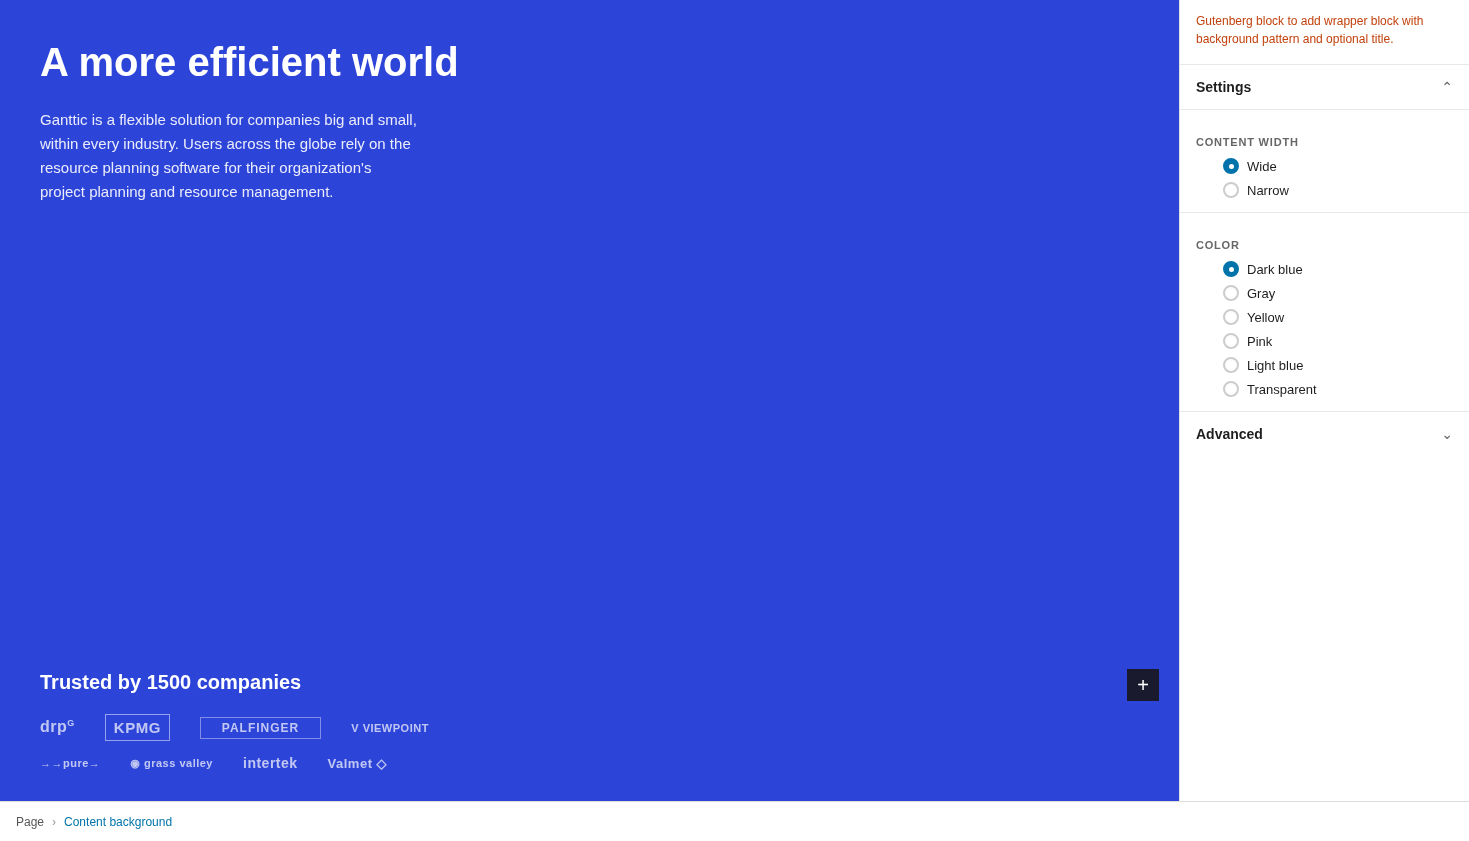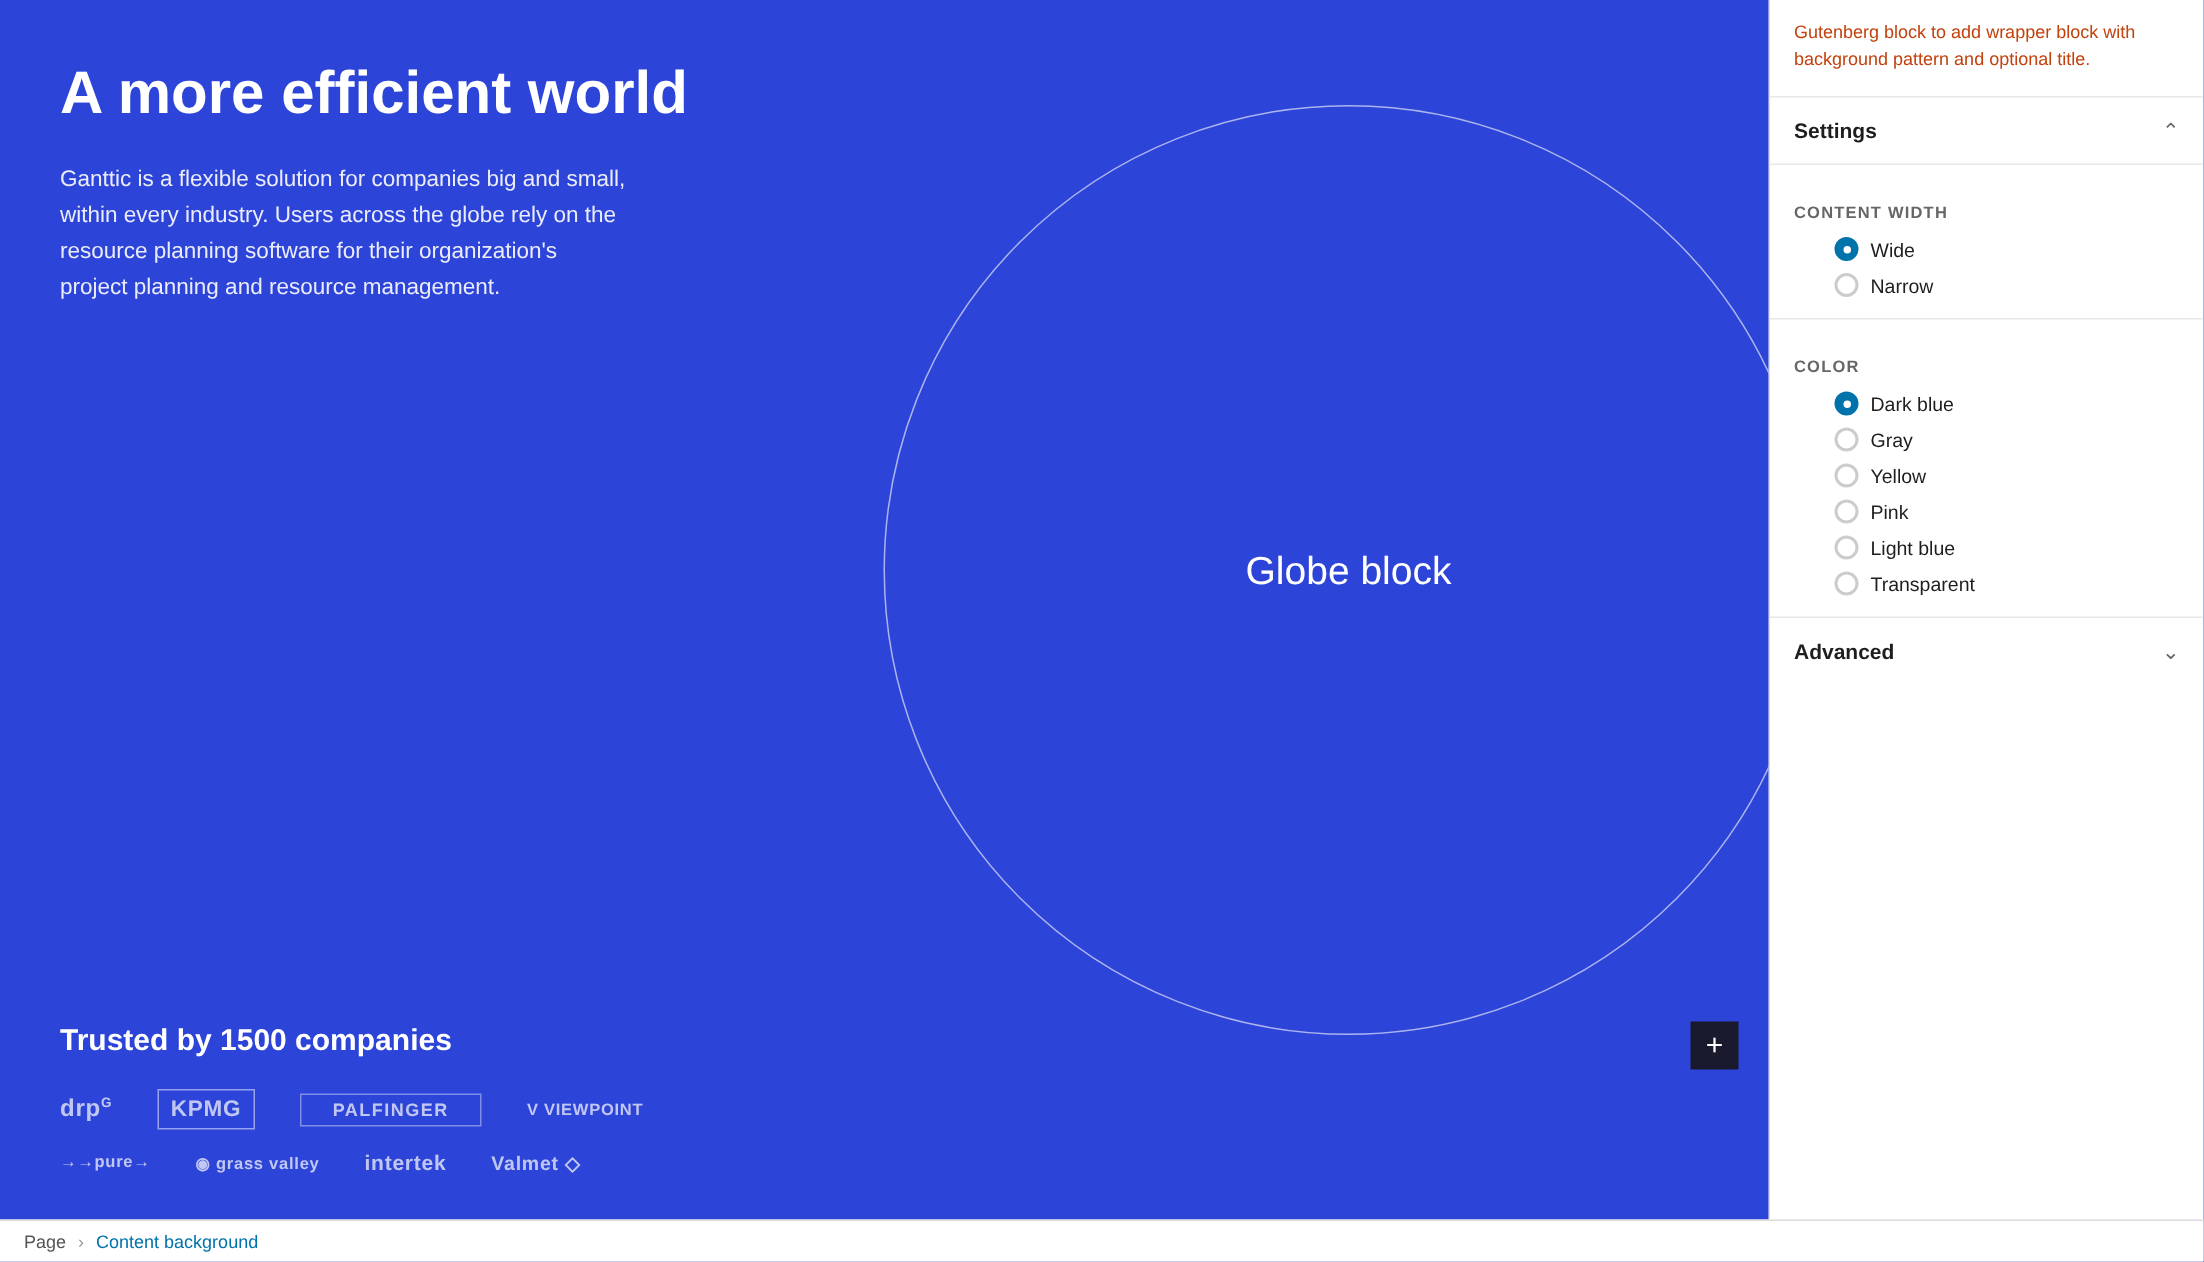--- a/index.html
+++ b/index.html
@@ -236,21 +236,21 @@
       color: #1e1e1e;
     }
 
     .chevron-down {
       color: #666;
       font-size: 14px;
     }
 
     
     .breadcrumb-bar {
-      height: 28px;
+      height: 40px;
       background: white;
       border-top: 1px solid #ddd;
       display: flex;
       align-items: center;
       padding: 0 16px;
       font-size: 12px;
       color: #555;
       gap: 8px;
     }
 
@@ -271,25 +271,20 @@
 
 <div class="main-layout">
 
   <div class="content-area">
     <div class="hero-section">
       <div class="hero-text">
         <h1 class="hero-title">A more efficient world</h1>
         <p class="hero-description">Ganttic is a flexible solution for companies big and small, within every industry. Users across the globe rely on the resource planning software for their organization's project planning and resource management.</p>
       </div>
 
-      <div class="globe-container">
-        <div class="globe-circle">
-          <span class="globe-label">Globe block</span>
-        </div>
-      </div>
     </div>
 
     <div class="trusted-section">
       <div class="trusted-title">Trusted by 1500 companies</div>
       <div class="logos-grid">
         <div class="logos-row">
           <span class="logo-item drp">drp<sup style="font-size:9px">G</sup></span>
           <span class="logo-item kpmg">KPMG</span>
           <span class="logo-item palfinger">PALFINGER</span>
           <span class="logo-item viewpoint">V VIEWPOINT</span>

